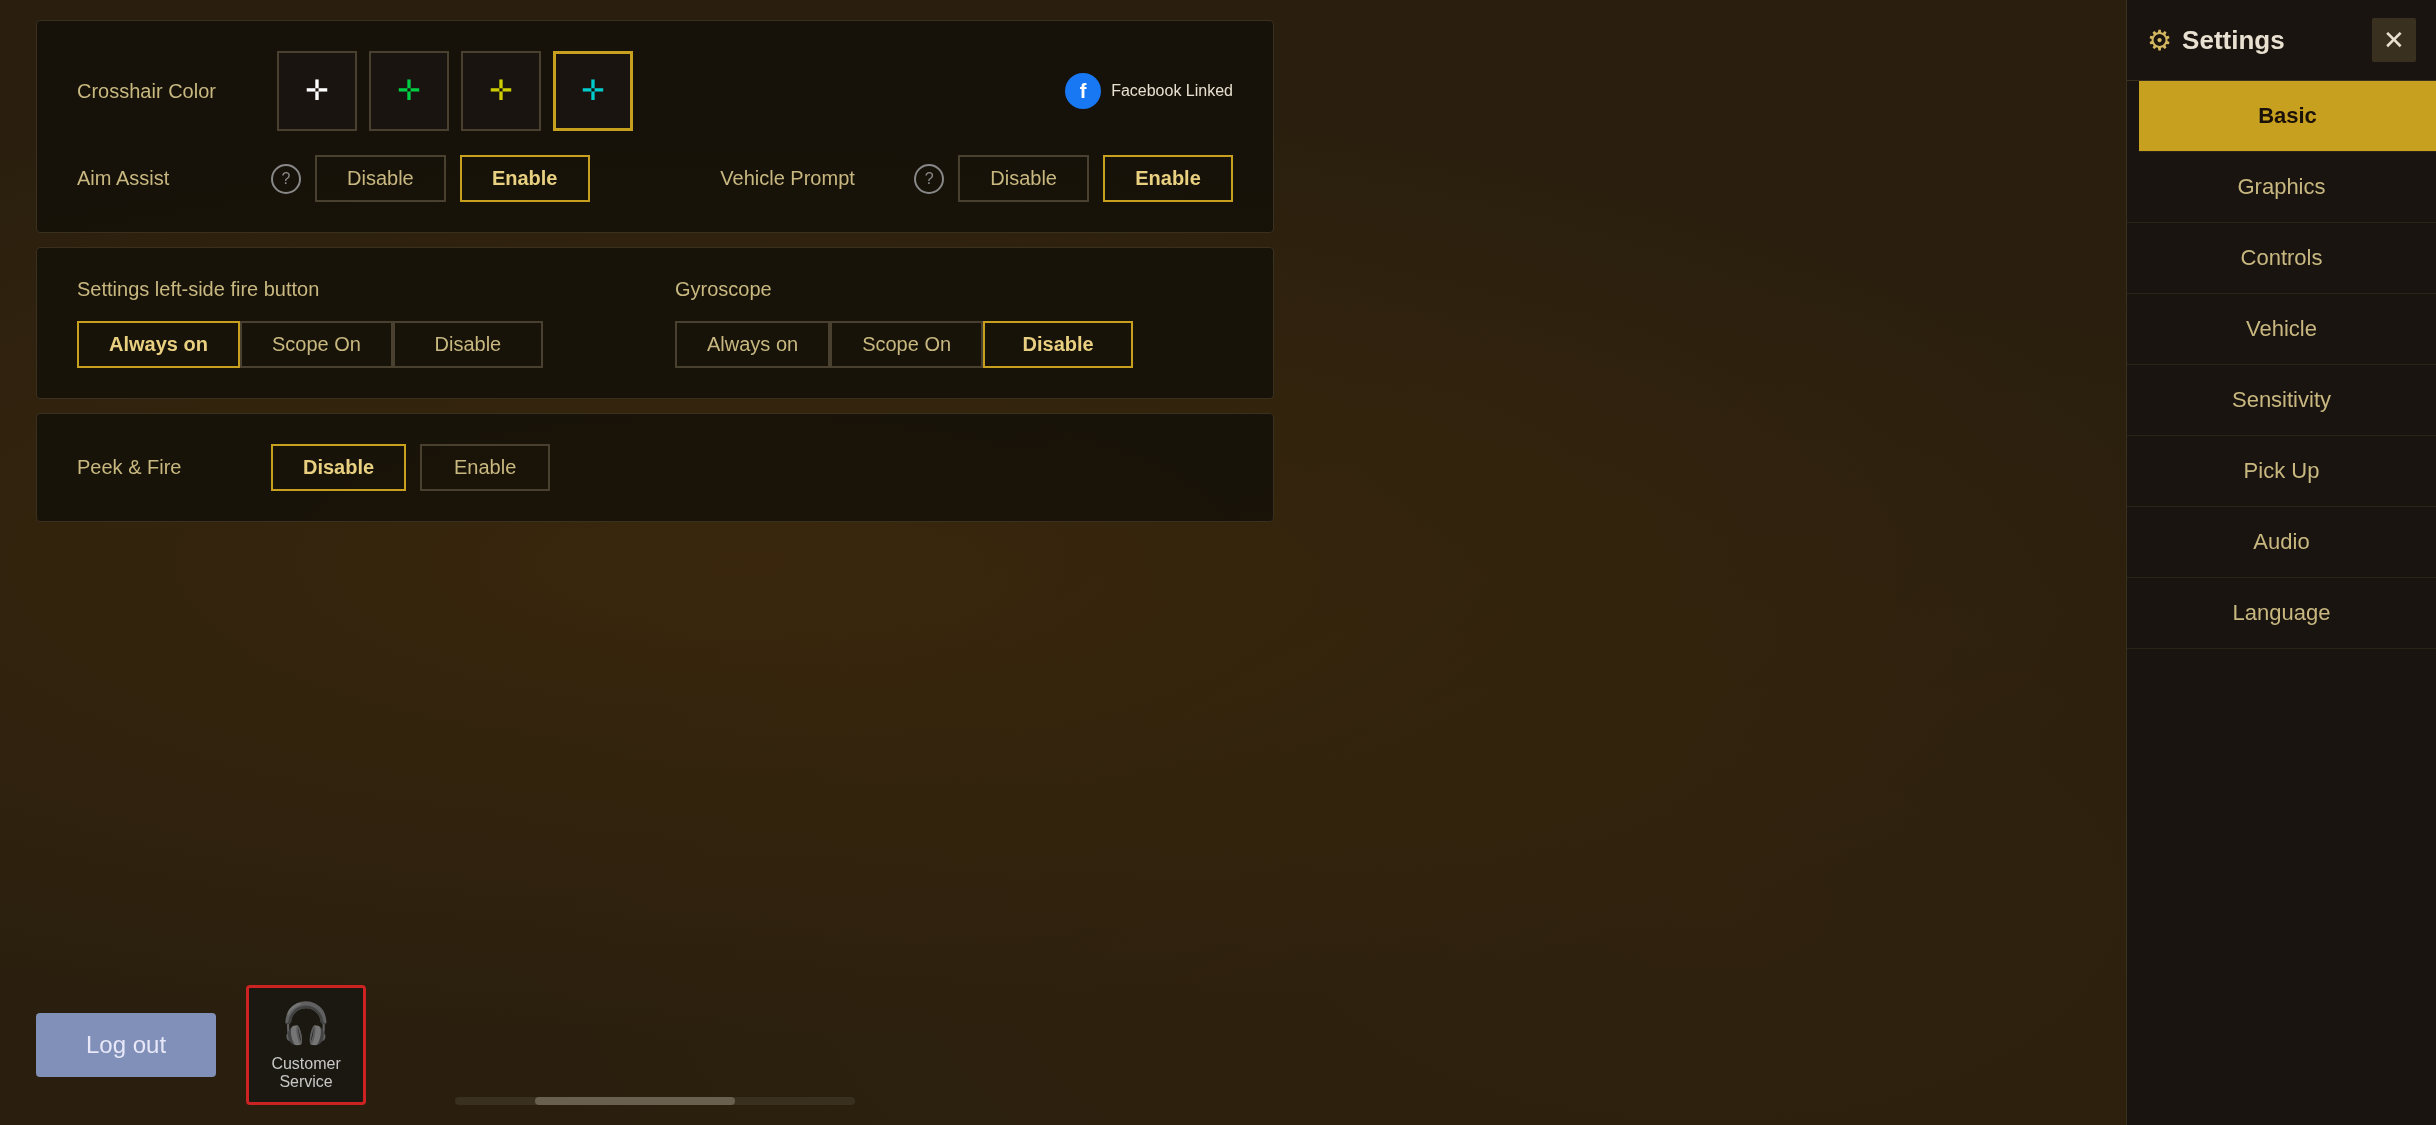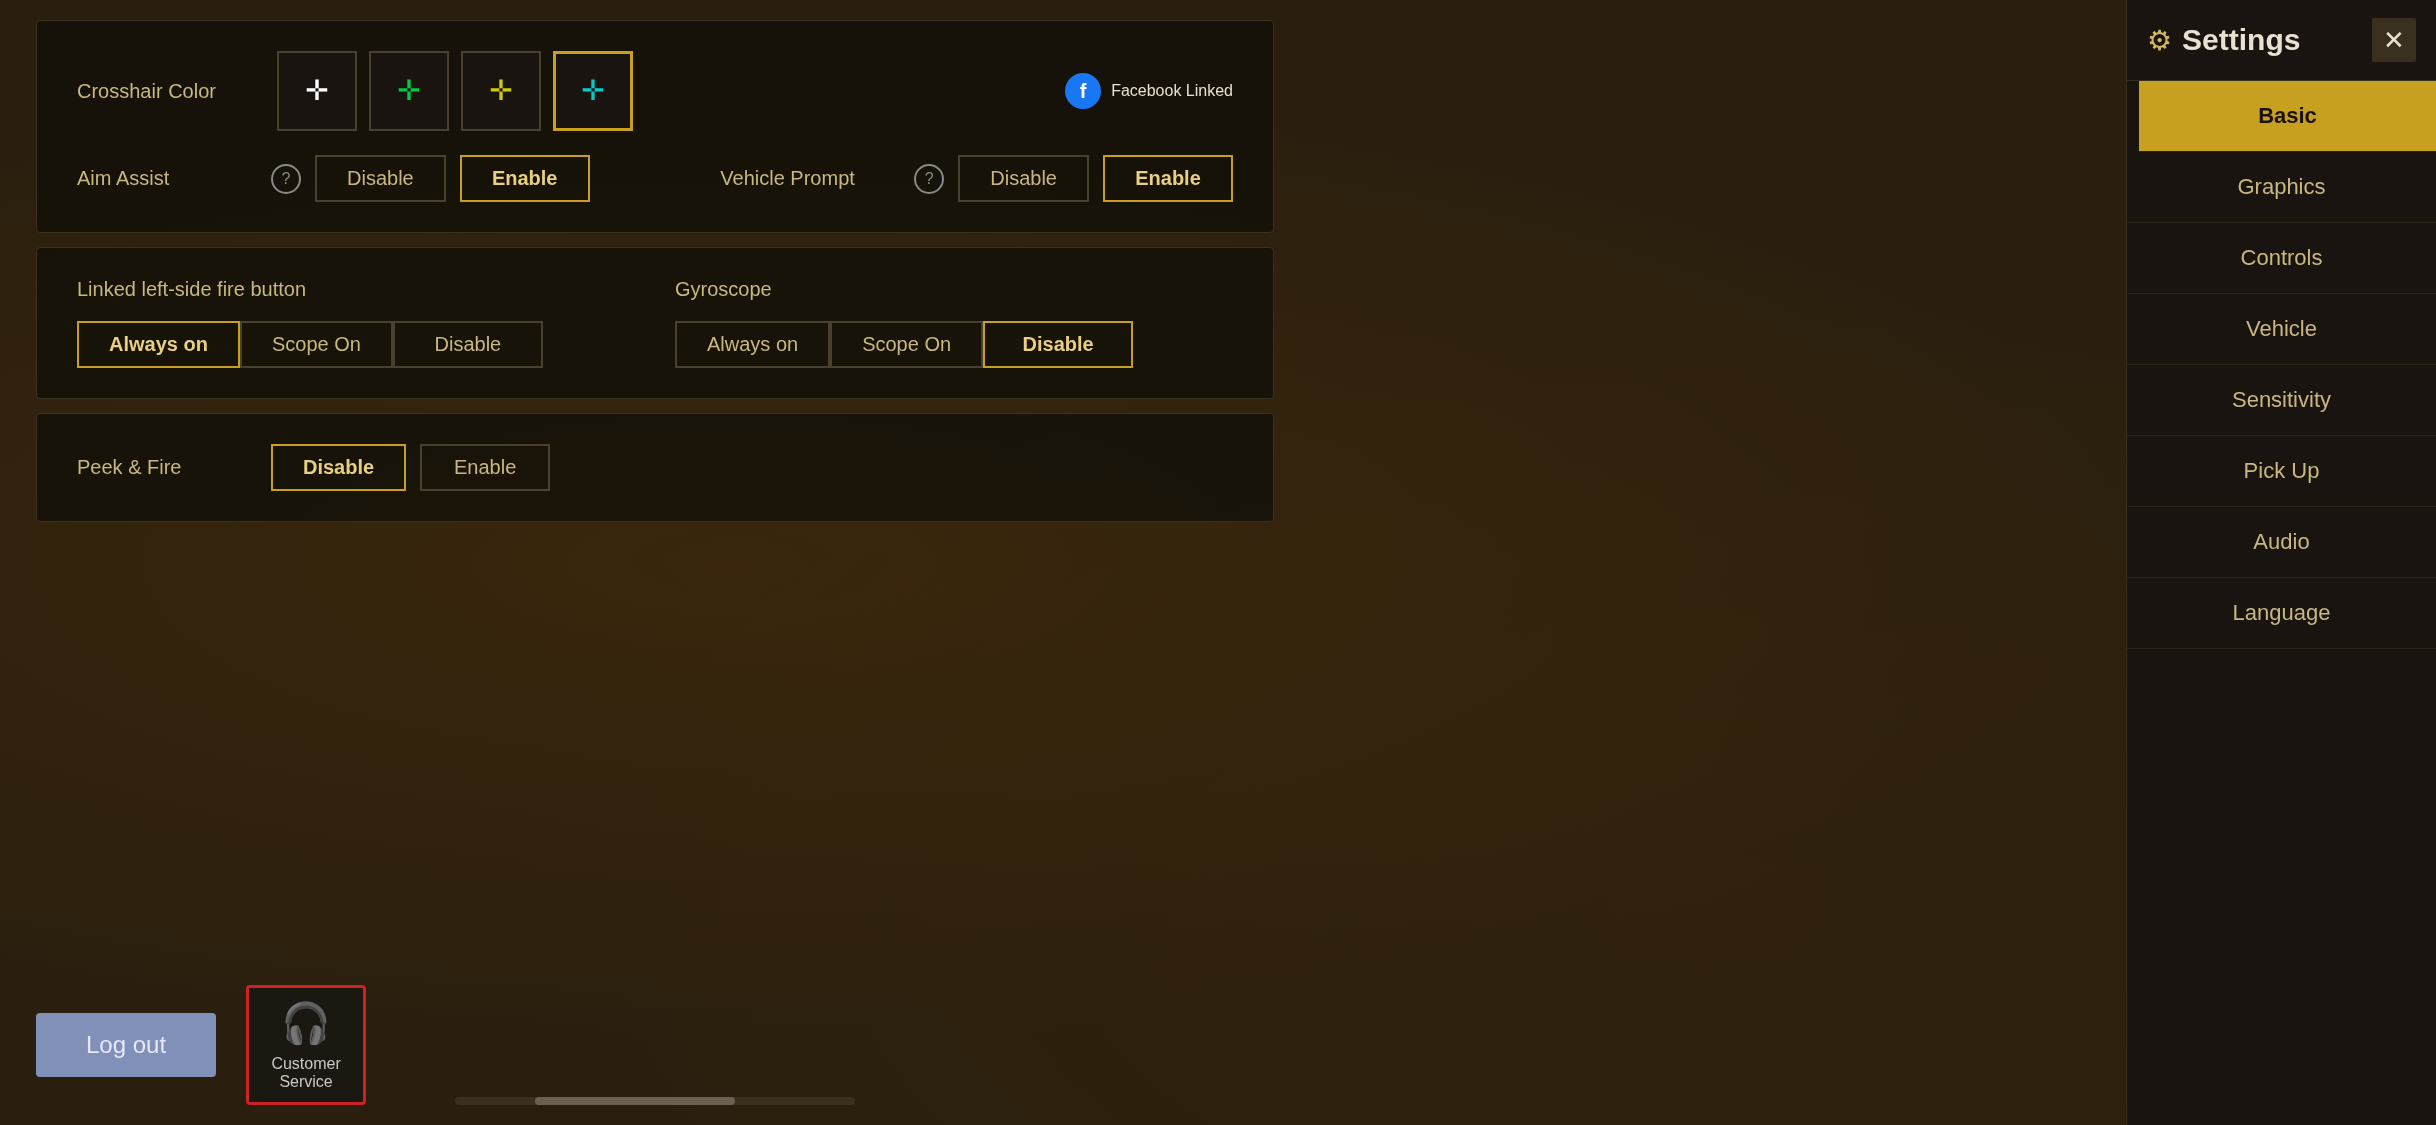--- a/index.html
+++ b/index.html
@@ -65,21 +65,21 @@
       gap: 10px;
     }
 
     .settings-gear-icon {
       color: #d4b860;
       font-size: 28px;
     }
 
     .sidebar-title {
       color: #e8e0d0;
-      font-size: 30px;
+      font-size: 26px;
       font-weight: bold;
     }
 
     .close-btn {
       width: 44px;
       height: 44px;
       background: #3a3020;
       border: none;
       color: #e8e0d0;
       font-size: 26px;
@@ -412,21 +412,21 @@
         <div class="help-icon">?</div>
         <button class="btn-toggle">Disable</button>
         <button class="btn-toggle active">Enable</button>
       </div>
     </div>
   </div>
 
   <div class="panel">
     <div class="controls-split-row">
       <div class="control-block">
-        <div class="panel-title">Linked left-side fire button</div>
+        <div class="panel-title">Settings left-side fire button</div>
         <div class="three-btn-group">
           <button class="btn-toggle active">Always on</button>
           <button class="btn-toggle">Scope On</button>
           <button class="btn-toggle">Disable</button>
         </div>
       </div>
       <div class="control-block">
         <div class="panel-title">Gyroscope</div>
         <div class="three-btn-group">
           <button class="btn-toggle">Always on</button>

